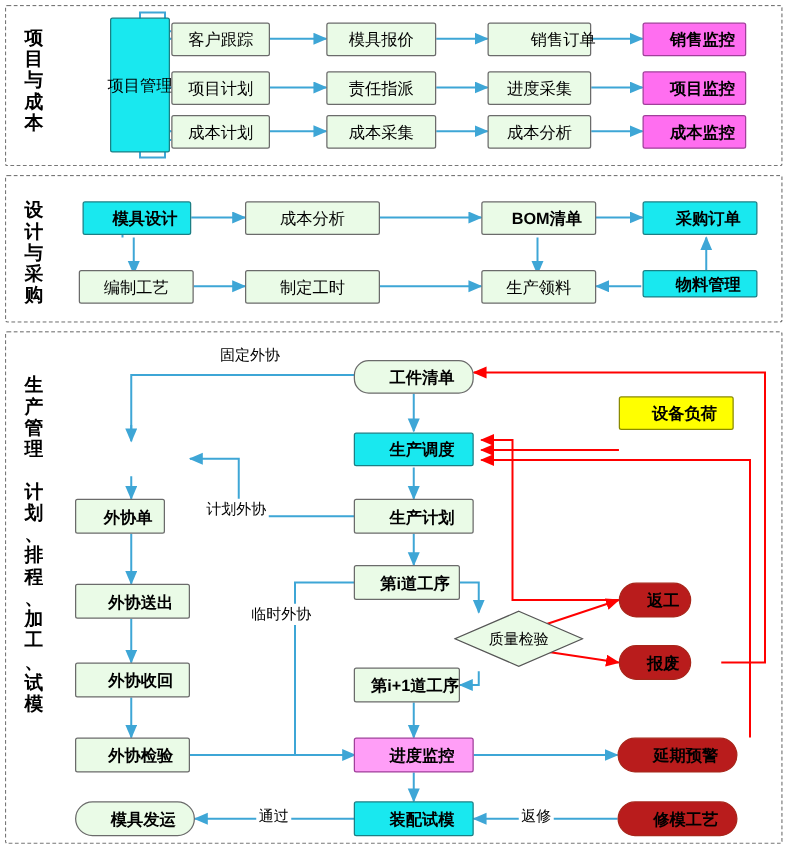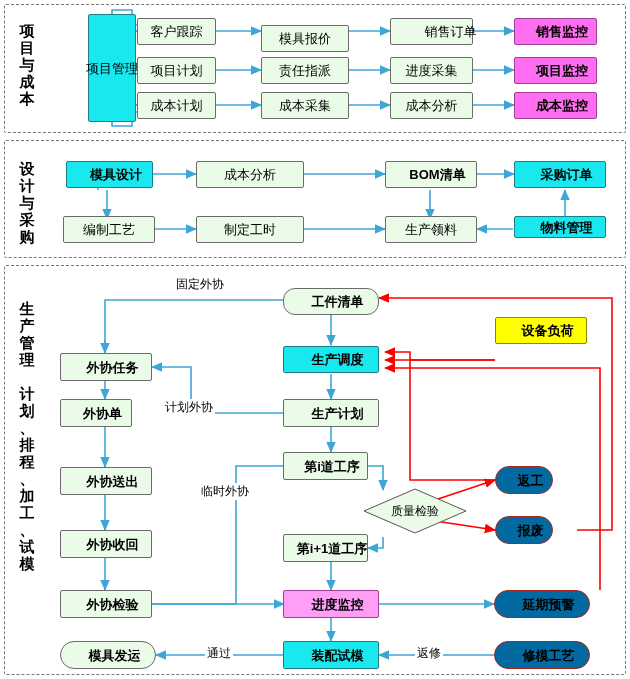--- a/index.html
+++ b/index.html
@@ -47,21 +47,21 @@
     line-height:15px;
     text-align:center;
     white-space:nowrap;
     border-radius:2px;
   }
   .mint  { background:#eafbe7; border-color:#6b6b6b; }
   .cyan  { background:#19e8ef; border-color:#1b7f85; }
   .pink  { background:#ff9ef7; border-color:#a03f9a; }
   .magenta { background:#ff6ef0; border-color:#a03f9a; }
   .yellow{ background:#ffff00; border-color:#8a8a00; }
-  .red   { background:#0369a1; border-color:#a8261b;border-radius:14px; }
+  .red   { background:#b91c1c; border-color:#a8261b;border-radius:14px; }
   .bold  { font-weight:bold;padding-left:13px; }
   .pill  { border-radius:14px; }
 
   .diamond {
     position:absolute;
     width:104px; height:46px;
   }
   .diamond .dsvg { position:absolute; left:0; top:0; }
   .diamond .dtext {
     position:absolute; left:0; top:0; width:104px; height:46px;
@@ -202,21 +202,21 @@
 
       <path d="M577,530 L612,530 L612,298 L379,298" marker-end="url(#ar)"></path>
 
       <path d="M600,590 L600,368 L385,368" marker-end="url(#ar)"></path>
     </g>
   </svg>
 
   <div class="box cyan" style="left:88px; top:14px; width:48px; height:108px;">项目管理</div>
 
   <div class="box mint" style="left:137px; top:18px; width:79px; height:27px;">客户跟踪</div>
-  <div class="box mint" style="left:261px; top:18px; width:88px; height:27px;margin-top:7px;">模具报价</div>
+  <div class="box mint" style="left:261px; top:18px; width:88px; height:27px;">模具报价</div>
   <div class="box mint" style="left:390px; top:18px; width:83px; height:27px;padding-left:38px;">销售订单</div>
   <div class="box magenta bold" style="left:514px; top:18px; width:83px; height:27px;">销售监控</div>
 
   <div class="box mint" style="left:137px; top:57px; width:79px; height:27px;">项目计划</div>
   <div class="box mint" style="left:261px; top:57px; width:88px; height:27px;">责任指派</div>
   <div class="box mint" style="left:390px; top:57px; width:83px; height:27px;">进度采集</div>
   <div class="box magenta bold" style="left:514px; top:57px; width:83px; height:27px;">项目监控</div>
 
   <div class="box mint" style="left:137px; top:92px; width:79px; height:27px;">成本计划</div>
   <div class="box mint" style="left:261px; top:92px; width:88px; height:27px;">成本采集</div>
@@ -232,21 +232,20 @@
   <div class="box mint" style="left:196px; top:216px; width:108px; height:27px;">制定工时</div>
   <div class="box mint" style="left:385px; top:216px; width:92px; height:27px;">生产领料</div>
   <div class="box cyan bold" style="left:514px; top:216px; width:92px; height:22px;">物料管理</div>
 
   <div class="box mint bold" style="left:283px; top:288px; width:96px; height:27px;border-radius:12px;">工件清单</div>
 
   <div class="box yellow bold" style="left:495px; top:317px; width:92px; height:27px;">设备负荷</div>
 
   <div class="box cyan bold" style="left:283px; top:346px; width:96px; height:27px;">生产调度</div>
 
-  <div class="box mint bold" style="left:60px; top:353px; width:92px; height:28px;">外协任务</div>
   <div class="box mint bold" style="left:60px; top:399px; width:72px; height:28px;">外协单</div>
   <div class="box mint bold" style="left:60px; top:467px; width:92px; height:28px;">外协送出</div>
   <div class="box mint bold" style="left:60px; top:530px; width:92px; height:28px;">外协收回</div>
   <div class="box mint bold" style="left:60px; top:590px; width:92px; height:28px;">外协检验</div>
 
   <div class="box mint bold" style="left:283px; top:399px; width:96px; height:28px;">生产计划</div>
   <div class="box mint bold" style="left:283px; top:452px; width:85px; height:28px;">第i道工序</div>
   <div class="box mint bold" style="left:283px; top:534px; width:85px; height:28px;">第i+1道工序</div>
 
   <div class="box red bold" style="left:495px; top:466px; width:58px; height:28px;">返工</div>

